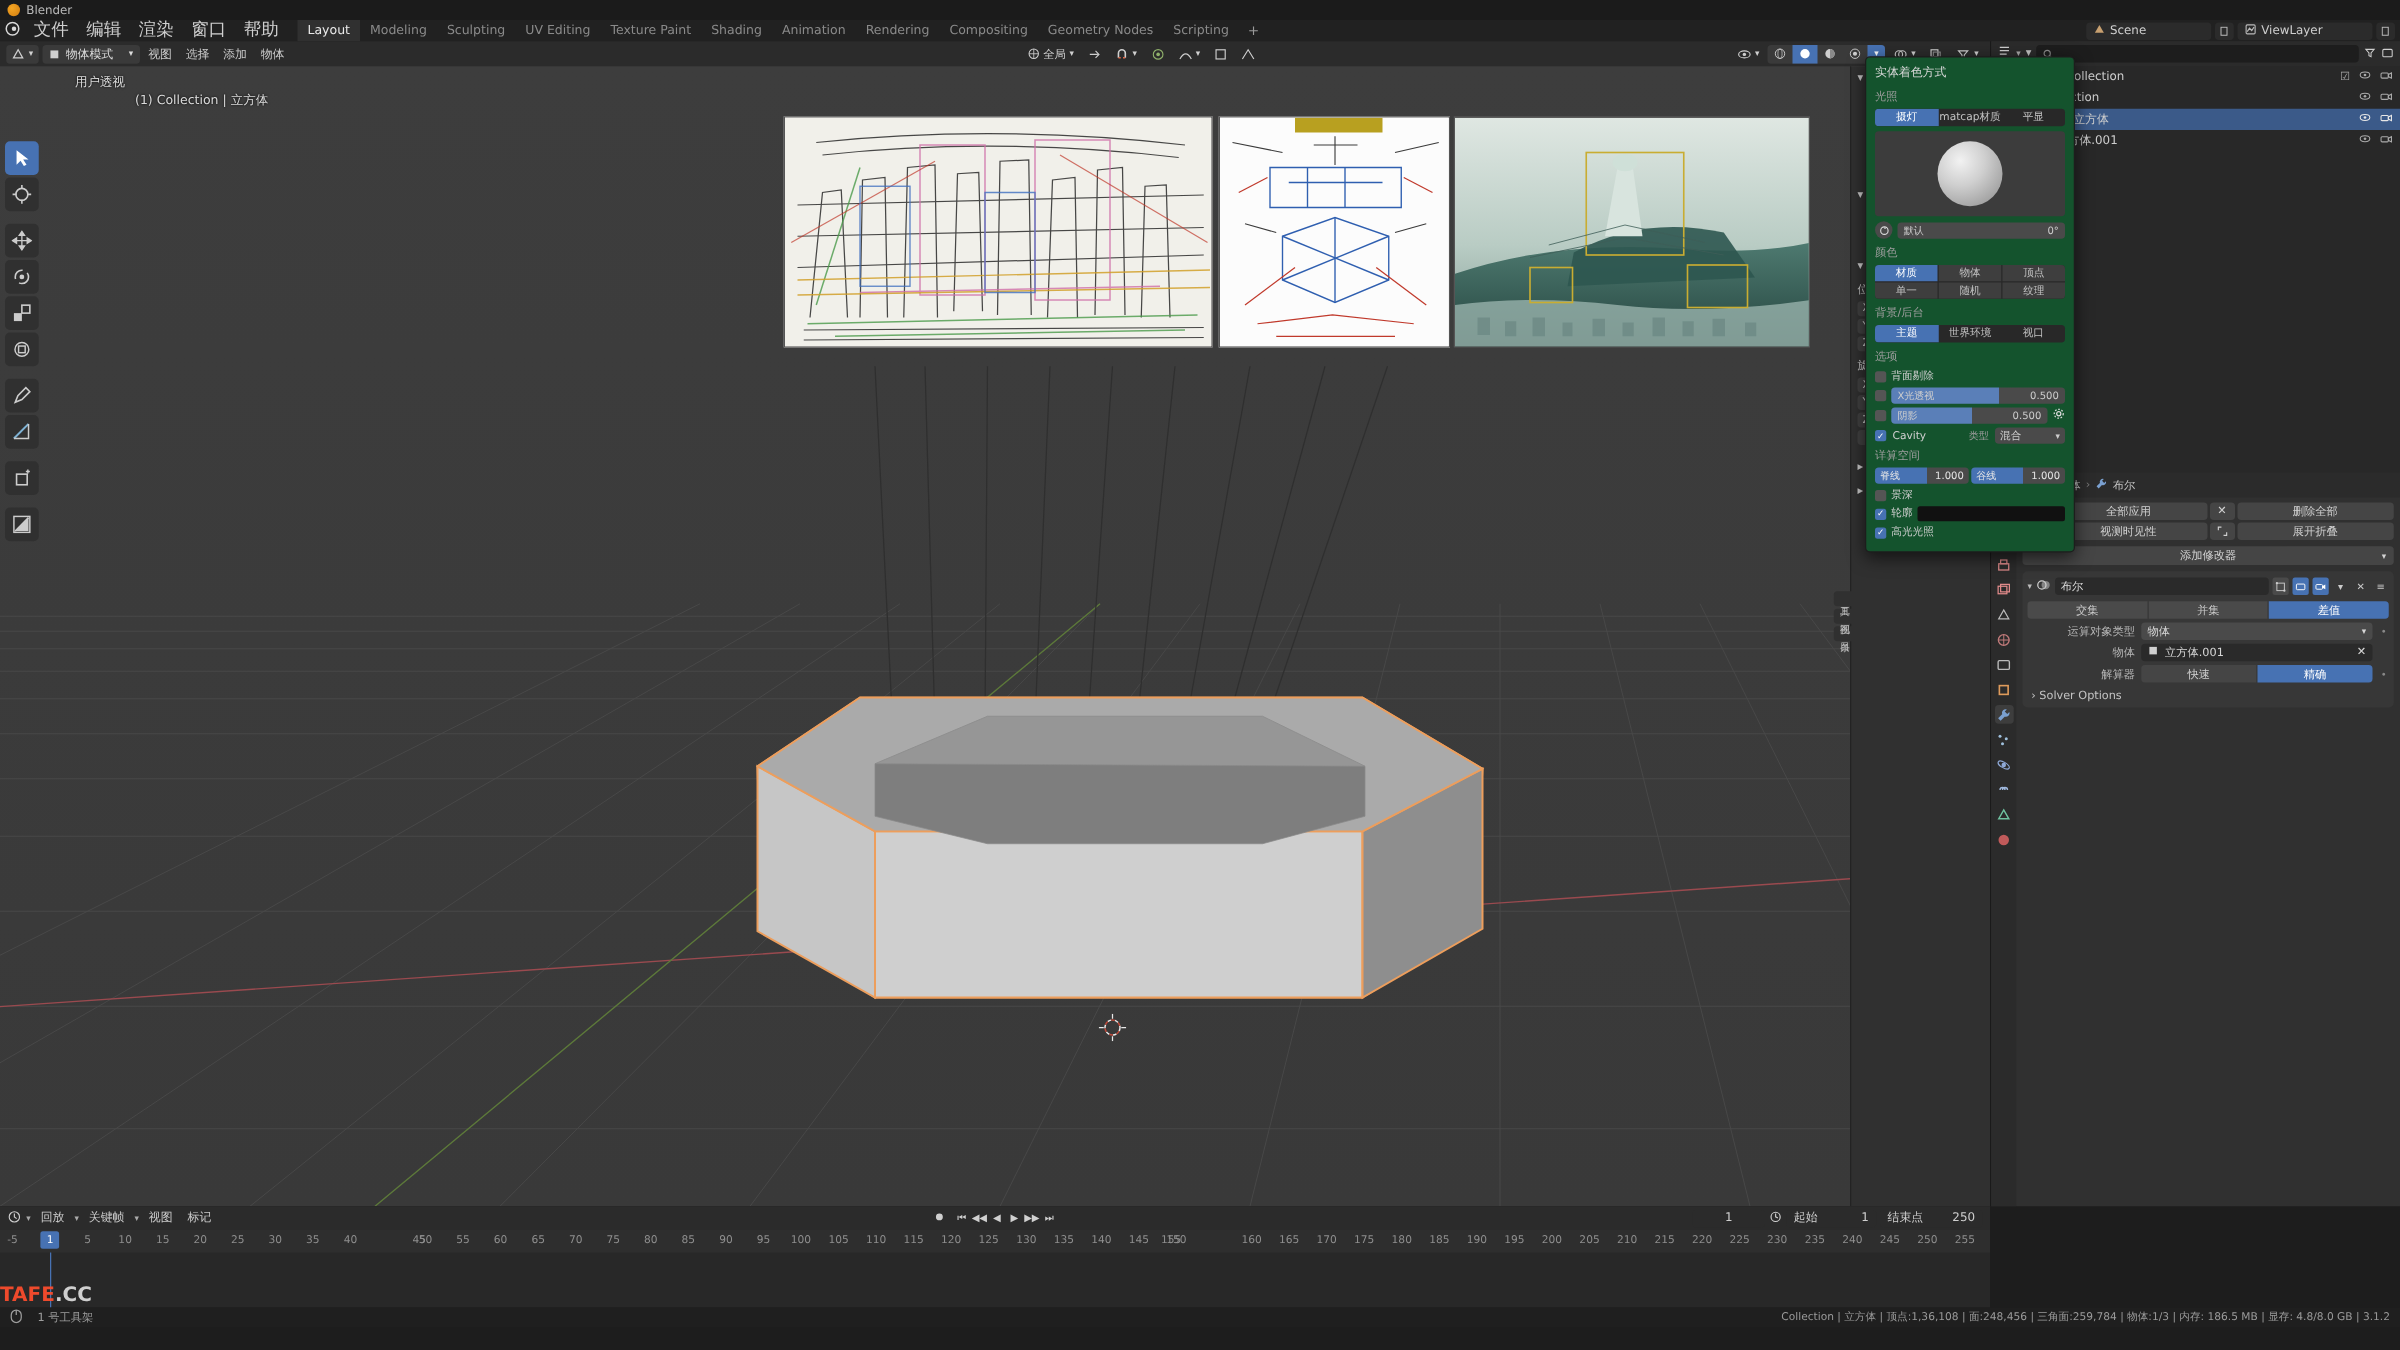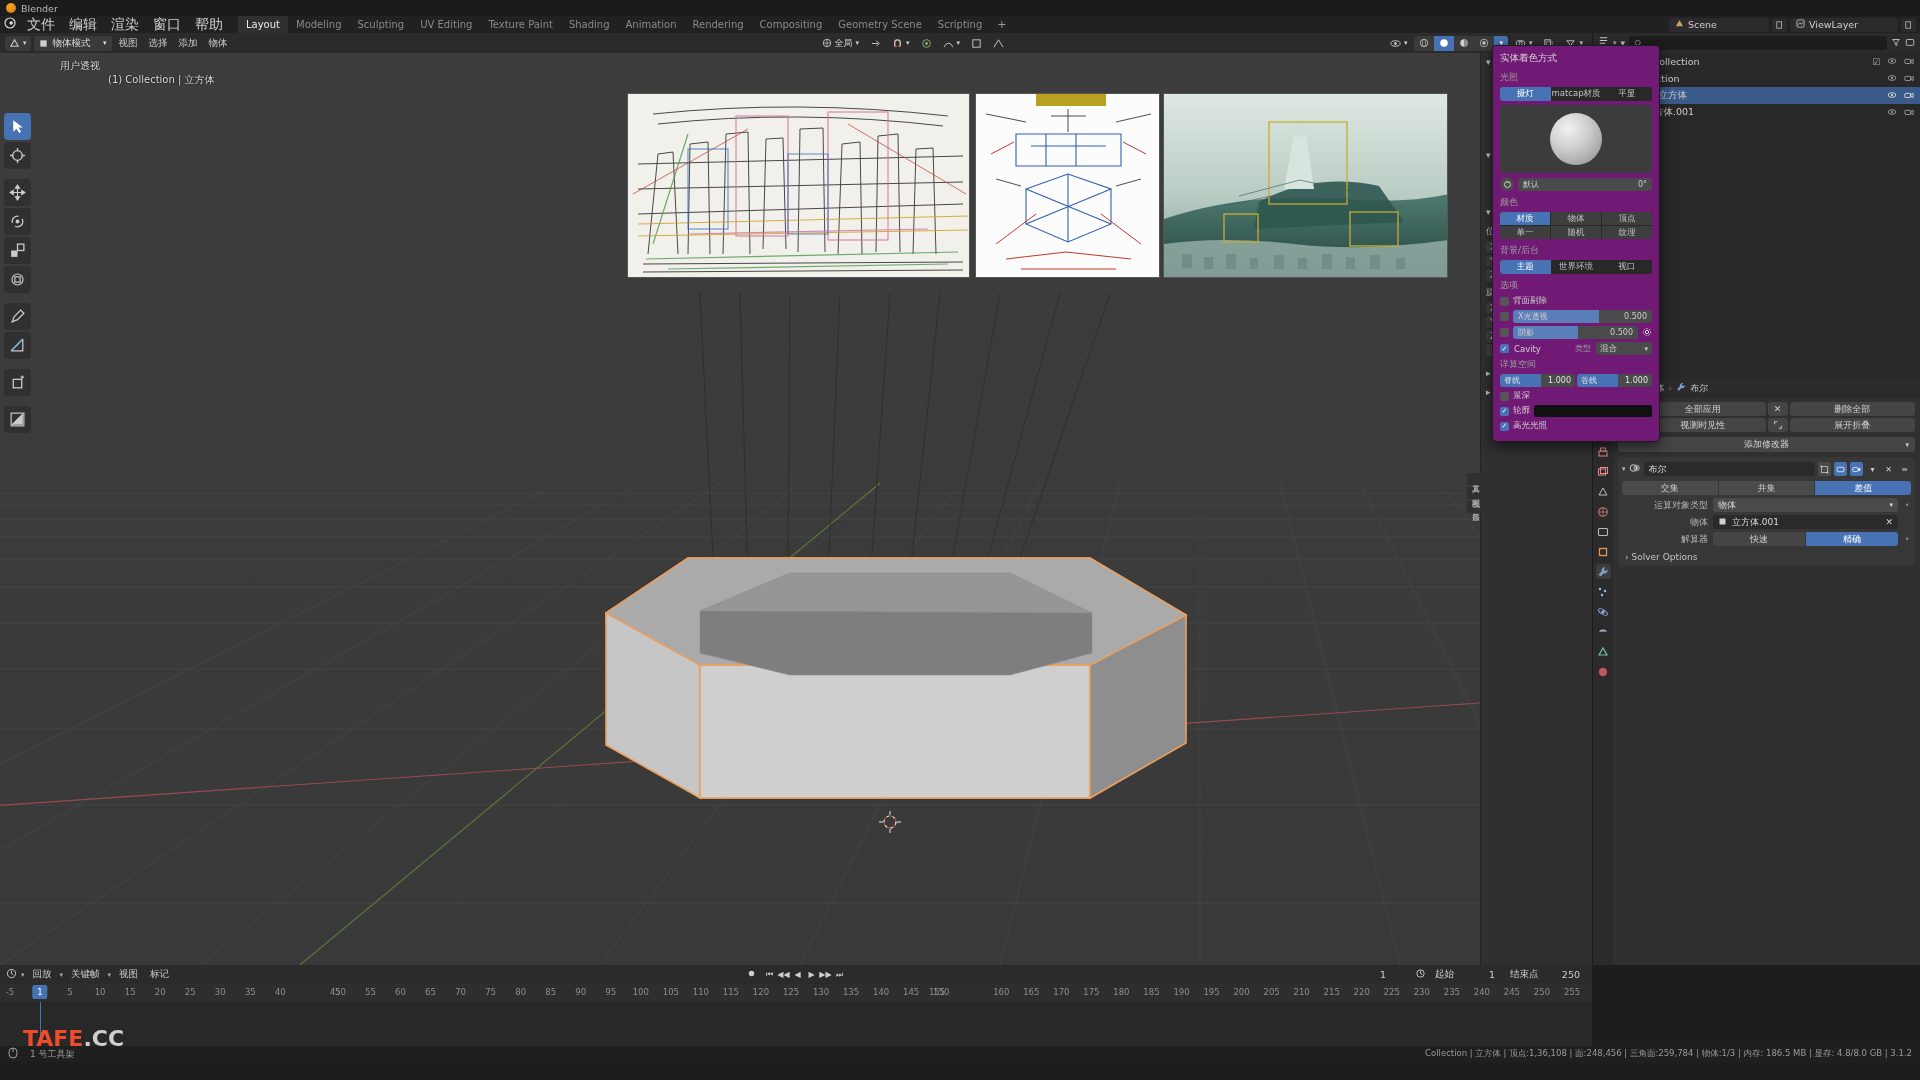--- a/index.html
+++ b/index.html
@@ -74,21 +74,21 @@
     border-left:1px solid #232323; font-size:9px; }
   .np-sec { padding:3px 5px; color:#c8c8c8; font-size:9px; }
   .np-row { display:flex; justify-content:flex-end; gap:4px; padding:1px 5px; color:#9a9a9a; font-size:8.5px; }
   .np-field { background:#404040; border-radius:3px; height:12px; margin:2px 5px;
     display:flex; align-items:center; padding:0 4px; font-size:8.5px; color:#cbcbcb; }
   .np-tabs { position:absolute; left:-14px; top:420px; width:14px; }
   .np-tab { writing-mode:vertical-rl; background:#303030; color:#bdbdbd; font-size:8px;
     padding:6px 2px; margin-bottom:2px; border-radius:3px 0 0 3px; }
 
   
-  .popover { position:absolute; left:1492px; top:45px; width:168px; background:#701a75;
+  .popover { position:absolute; left:1492px; top:45px; width:168px; background:#14532d;
     border:1px solid #1d1d1d; border-radius:4px; padding:6px 7px; z-index:30;
     box-shadow:0 4px 14px #00000099; font-size:9px; }
   .pop-title { color:#d8d8d8; font-size:9.5px; margin-bottom:6px; }
   .pop-lbl { color:#9d9d9d; font-size:9px; margin:5px 0 3px; }
   .pop-seg { display:flex; background:#282828; border-radius:3px; overflow:hidden; height:14px; }
   .pop-seg > div { flex:1; display:flex; align-items:center; justify-content:center;
     font-size:8.5px; color:#c2c2c2; }
   .pop-seg > div.on { background:#4772b3; color:#fff; }
   .pop-preview { height:68px; background:#3c3c3c; border-radius:3px; margin-top:4px;
     display:flex; align-items:center; justify-content:center; }
@@ -174,21 +174,21 @@
 
   
   .statusbar { position:absolute; left:0; top:1046px; width:1920px; height:16px; background:#1f1f1f;
     display:flex; align-items:center; padding:0 8px; font-size:9px; color:#9d9d9d; gap:12px; }
   .status-right { margin-left:auto; font-size:8.5px; color:#9a9a9a; }
 
   
   .taskbar { position:absolute; left:0; top:1062px; width:1920px; height:18px; background:#1c1c1c;
     display:flex; align-items:center; gap:10px; padding:0 6px; }
   .tbicon { width:12px; height:12px; border-radius:2px; }
-  .watermark { position:absolute; left:23px; top:1026px; font-size:22px; font-weight:bold;
+  .watermark { position:absolute; left:0; top:1026px; font-size:16px; font-weight:bold;
     color:#ff4d2d; opacity:.92; font-family:"DejaVu Sans",sans-serif; }
   .wm2 { color:#dedede; }
 </style>
 </head>
 <body>
 
 <div id="app">
 
   <div class="titlebar">
     <div class="blogo"></div>
@@ -211,21 +211,21 @@
     <div class="ws-tabs">
       <div class="ws-tab active">Layout</div>
       <div class="ws-tab">Modeling</div>
       <div class="ws-tab">Sculpting</div>
       <div class="ws-tab">UV Editing</div>
       <div class="ws-tab">Texture Paint</div>
       <div class="ws-tab">Shading</div>
       <div class="ws-tab">Animation</div>
       <div class="ws-tab">Rendering</div>
       <div class="ws-tab">Compositing</div>
-      <div class="ws-tab">Geometry Scene</div>
+      <div class="ws-tab">Geometry Nodes</div>
       <div class="ws-tab">Scripting</div>
       <div class="ws-plus">+</div>
     </div>
 
     <div class="topbar-right">
       <div class="fieldbox w1">
         <span>
           <svg width="9" height="9" viewBox="0 0 10 10">
               <path d="M1 8 L5 1 L9 8 Z" fill="#c8a070"></path>
             </svg>

